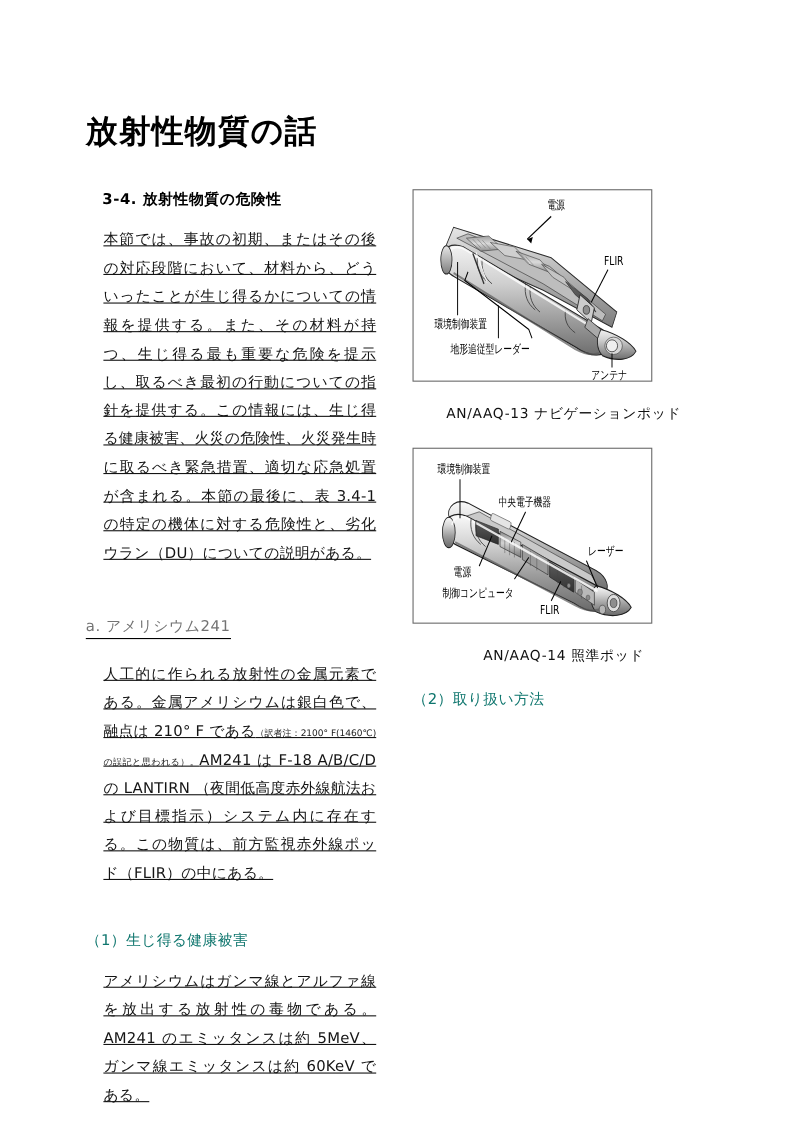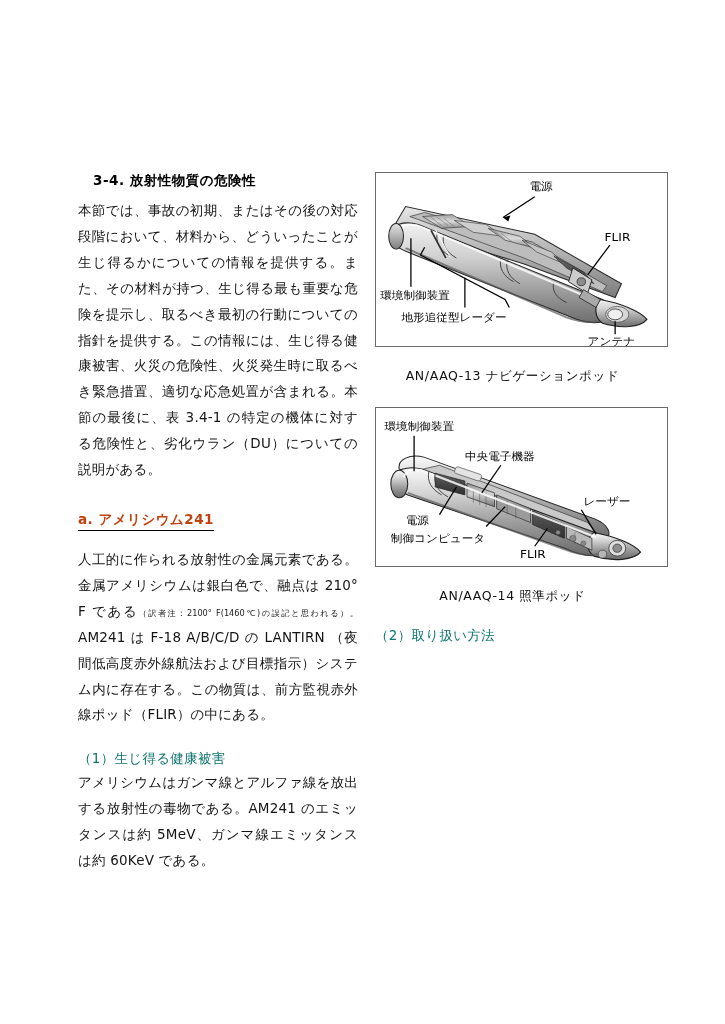--- a/index.html
+++ b/index.html
@@ -45,60 +45,62 @@
 
   .sec-head {
     font-size: 13.5px;
     font-weight: 700;
     color: #000;
     margin: 0 0 8px 15px;
     letter-spacing: 0.5px;
   }
   .sub-head {
     font-size: 13.5px;
-    font-weight: 700;
-    color: #c2410c;
-    margin: 0 0 16px 0;
+    font-weight: 400;
+    color: #737373;
+    margin: 0 0 4px 0;
     letter-spacing: 0.5px;
     display: inline-block;
     border-bottom: 1.3px solid #000;
     padding-bottom: 1px;
   }
   .plain-head {
     font-size: 13.5px;
     color: #0f766e;
     margin: 0 0 2px 0;
     letter-spacing: 0.3px;
   }
   .body-par {
     font-size: 13.5px;
     line-height: 1.92;
     text-align: justify;
     text-justify: inter-character;
-    margin: 0;
+    margin: 16px;
     letter-spacing: 0.2px;
     color: #141414;
+    text-decoration: underline;
   }
   .spacer-lg { height: 26px; }
   .spacer-md { height: 22px; }
 
   .annot {
     font-size: 8.2px;
     letter-spacing: 0px;
     line-height: 1.6;
     color: #1a1a1a;
   }
 
   
   .fig-box {
     position: relative;
     box-sizing: border-box;
     border: 1.3px solid #6a6a6a;
     background: #ffffff;
-    width: 293px;
+    width: 218px;
+    padding-left: 16px;
   }
   .fig-1 { height: 175px; }
   .fig-2 { height: 160px; }
 
   .fig-cap {
     text-align: center;
     font-size: 12.5px;
     letter-spacing: 0.6px;
     color: #111;
     margin-top: 21px;
@@ -128,20 +130,21 @@
     font-size: 13px;
     font-style: italic;
     color: #333;
   }
 </style>
 </head>
 <body>
 
 <div class="page">
 
+  <div class="doc-title">放射性物質の話</div>
 
   <div class="col-left">
 
     <div class="sec-head">3-4. 放射性物質の危険性</div>
 
     <p class="body-par">本節では、事故の初期、またはその後の対応段階において、材料から、どういったことが生じ得るかについての情報を提供する。また、その材料が持つ、生じ得る最も重要な危険を提示し、取るべき最初の行動についての指針を提供する。この情報には、生じ得る健康被害、火災の危険性、火災発生時に取るべき緊急措置、適切な応急処置が含まれる。本節の最後に、表 3.4-1 の特定の機体に対する危険性と、劣化ウラン（DU）についての説明がある。</p>
 
     <div class="spacer-lg"></div>
 
     <div>

